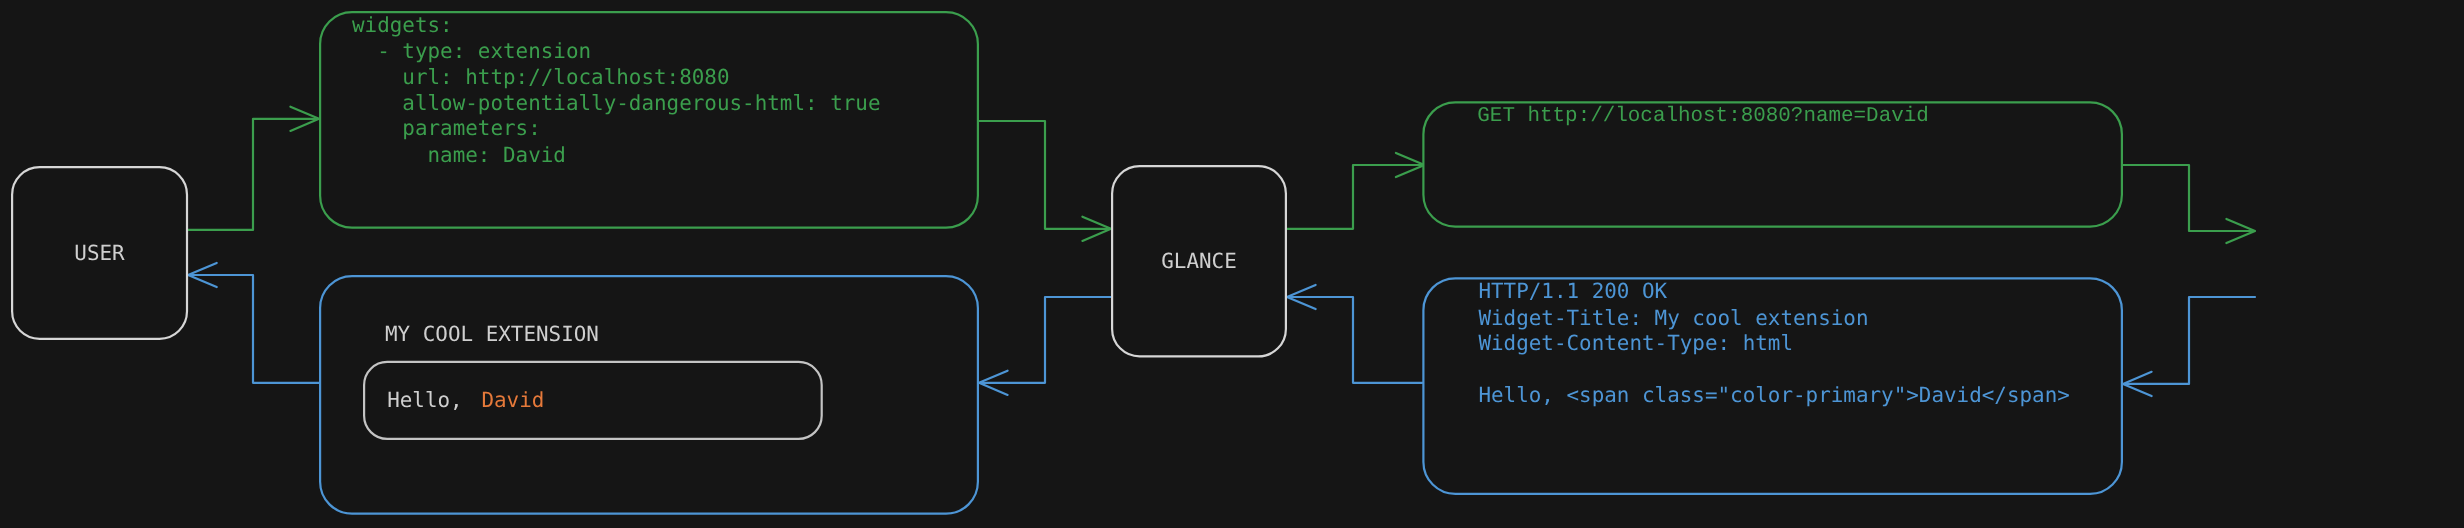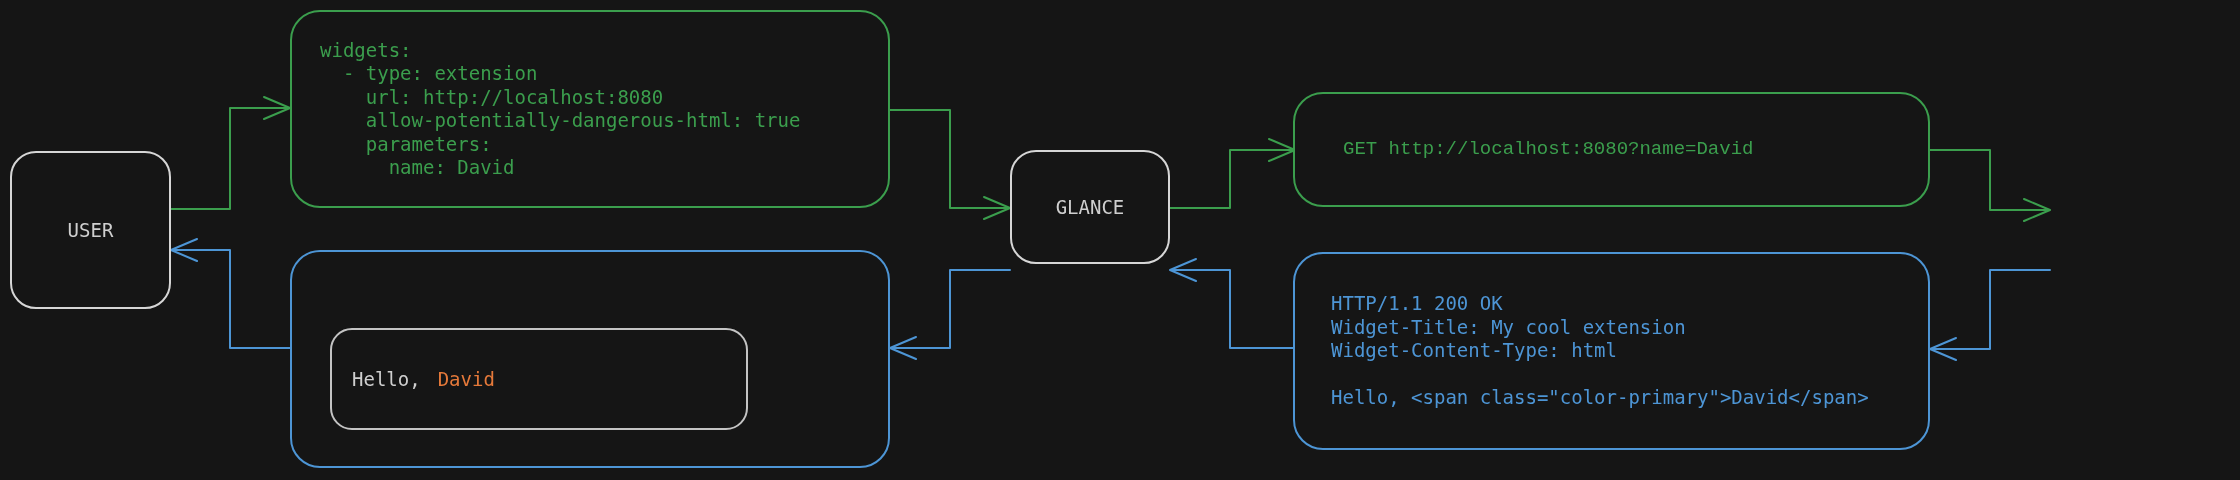--- a/index.html
+++ b/index.html
@@ -41,60 +41,60 @@
     border: 2px solid var(--node-border);
     border-radius: 26px;
     display: flex;
     align-items: center;
     justify-content: center;
     color: var(--text-light);
     font-size: 19px;
     background: var(--background);
   }
   #node-user      { left: 10px;   top: 151px; width: 161px; height: 158px; }
-  #node-glance    { left: 1010px; top: 150px; width: 160px; height: 114px; }
+  #node-glance    { left: 1010px; top: 150px; width: 160px; height: 175px; }
   #node-extension { left: 2050px; top: 150px; width: 180px; height: 160px; }
 
   .codebox {
     position: absolute;
     border-radius: 30px;
     display: flex;
-    align-items: center;
+    align-items: flex-start;
     background: var(--background);
   }
   .codebox pre {
     margin: 0;
     white-space: pre;
     font-family: inherit;
     font-size: 19px;
     line-height: 23.5px;
   }
   #box-config   { left: 290px;  top: 10px;  width: 600px; height: 198px; border: 2px solid var(--green); }
   #box-config pre   { padding-left: 28px; color: var(--green); }
   #box-request  { left: 1293px; top: 92px;  width: 637px; height: 115px; border: 2px solid var(--green); }
   #box-request pre  { padding-left: 48px; color: var(--green); font-family: Liberation Mono, monospace; }
   #box-response { left: 1293px; top: 252px; width: 637px; height: 198px; border: 2px solid var(--blue); }
-  #box-response pre { padding-left: 36px; color: var(--blue); }
+  #box-response pre { padding-left: 49px; color: var(--blue); }
 
   #box-widget {
     left: 290px; top: 250px; width: 600px; height: 218px;
     border: 2px solid var(--blue);
     display: block;
   }
   .widget-title {
     position: absolute;
     left: 58px; top: 41px;
     color: var(--text-light);
     font-size: 19px;
     line-height: 23px;
   }
   .widget-inner {
     position: absolute;
     left: 38px; top: 76px;
-    width: 418px; height: 102px;
+    width: 418px; height: 72px;
     border: 2px solid var(--inner-border);
     border-radius: 22px;
     display: flex;
     align-items: center;
     padding-left: 20px;
     font-size: 19px;
   }
   .greeting-prefix { color: var(--text-light); }
   .greeting-name   { color: var(--orange); margin-left: 17px; }
 </style>
@@ -162,19 +162,20 @@
 
   <div class="codebox" id="box-response">
     <pre>HTTP/1.1 200 OK
 Widget-Title: My cool extension
 Widget-Content-Type: html
 
 Hello, &lt;span class="color-primary"&gt;David&lt;/span&gt;</pre>
   </div>
 
   <div class="codebox" id="box-widget">
+    <div class="widget-title">MY COOL EXTENSION</div>
     <div class="widget-inner">
       <span class="greeting-prefix">Hello, </span>
         <span class="greeting-name">David</span>
     </div>
   </div>
 
 </div>
 
 </body></html>

